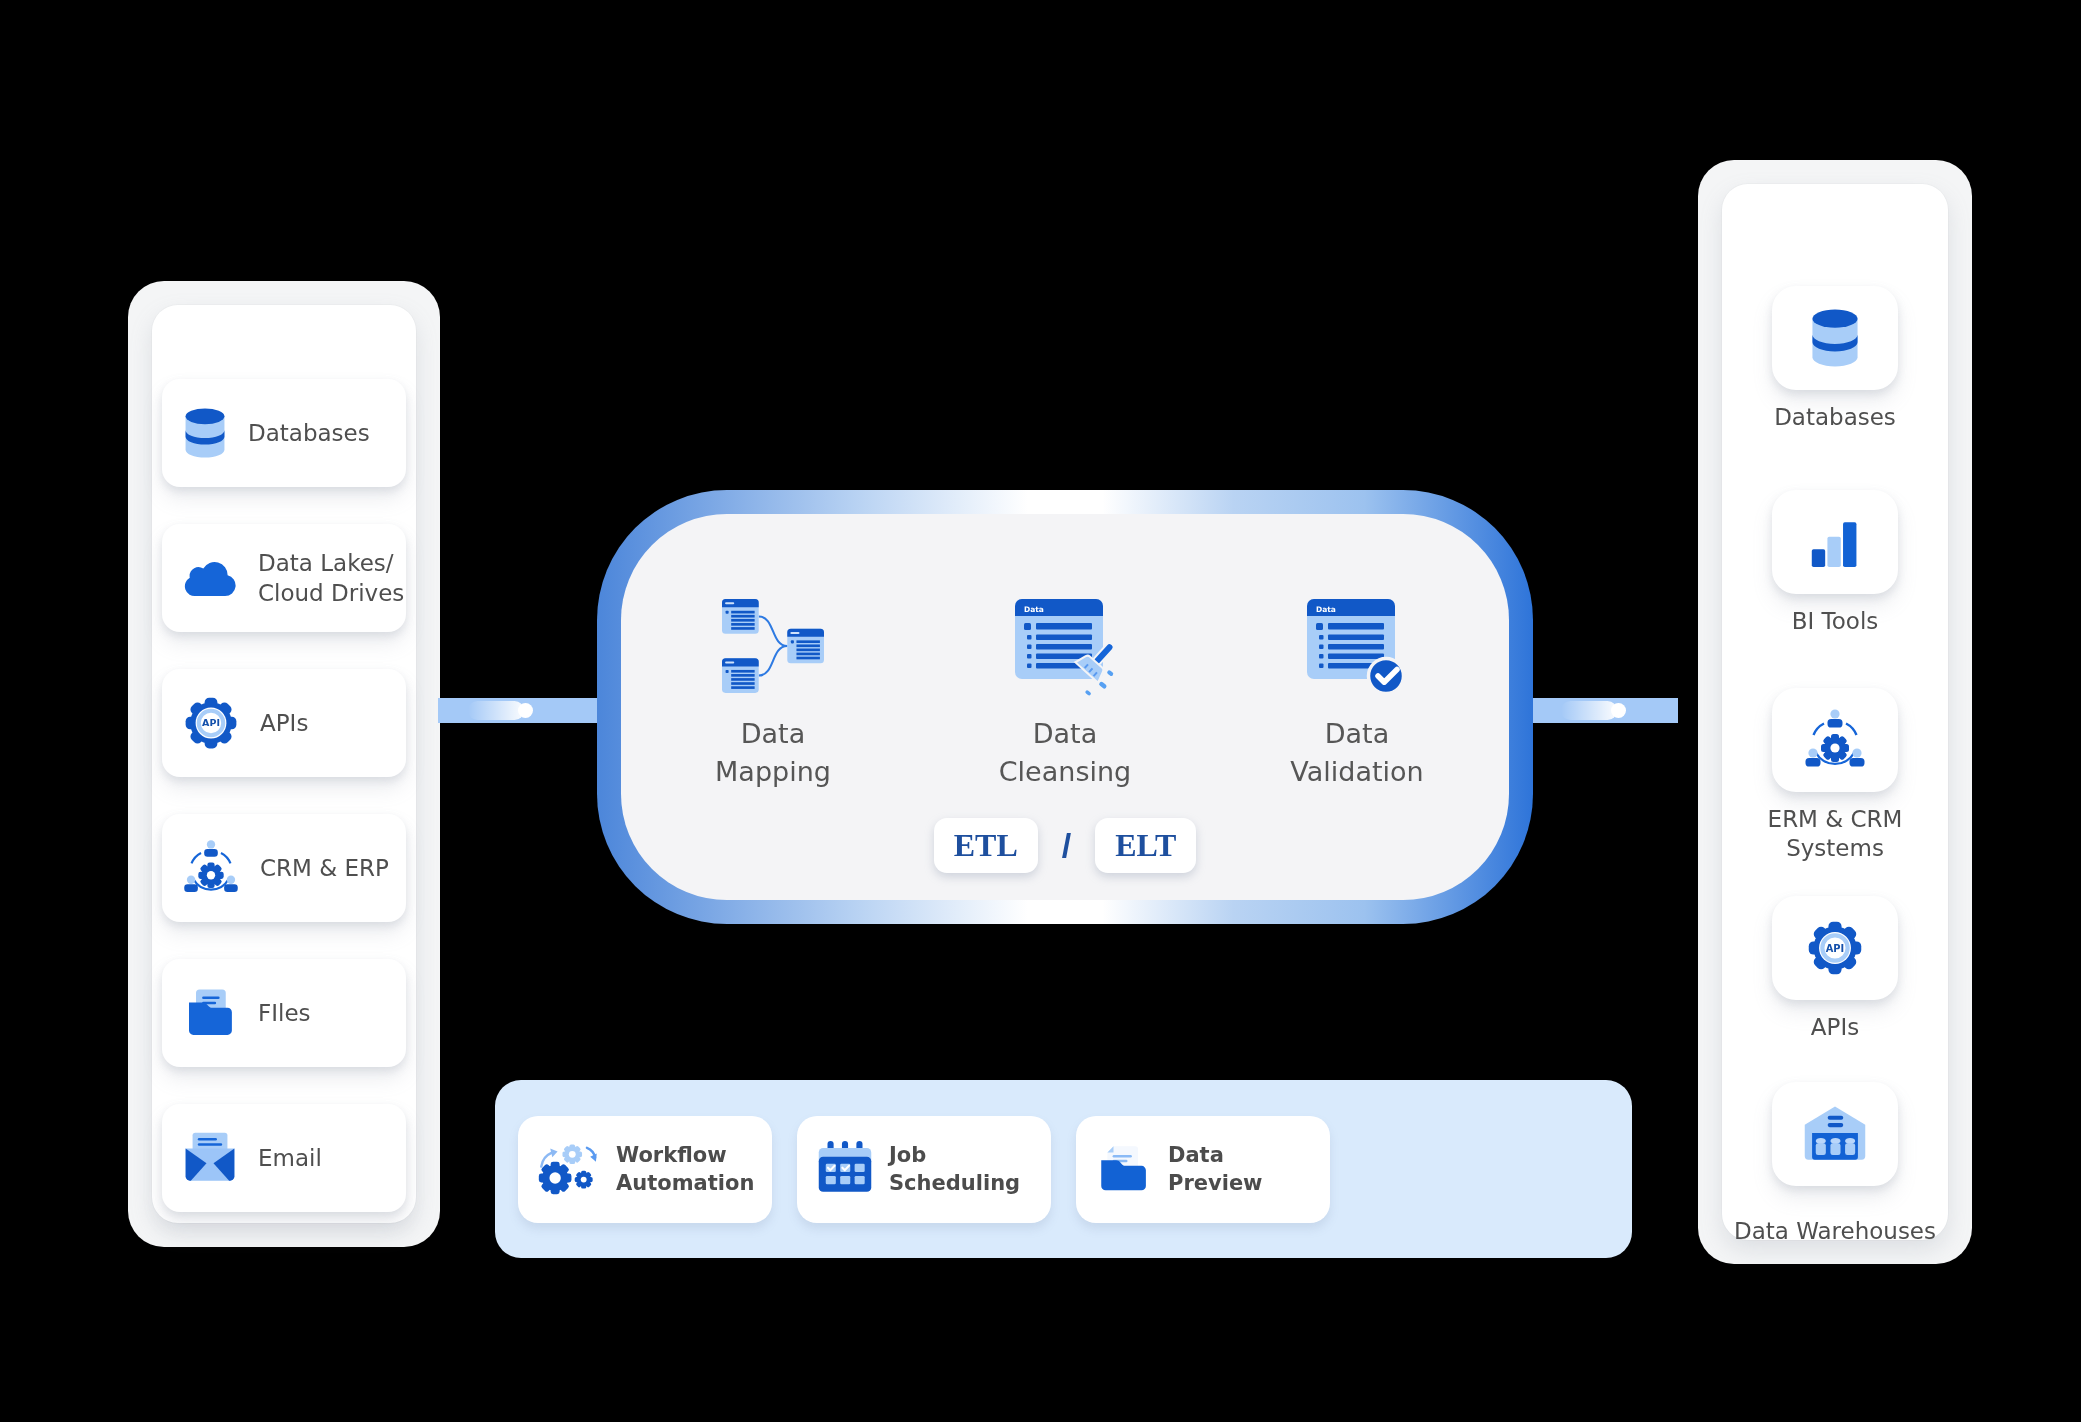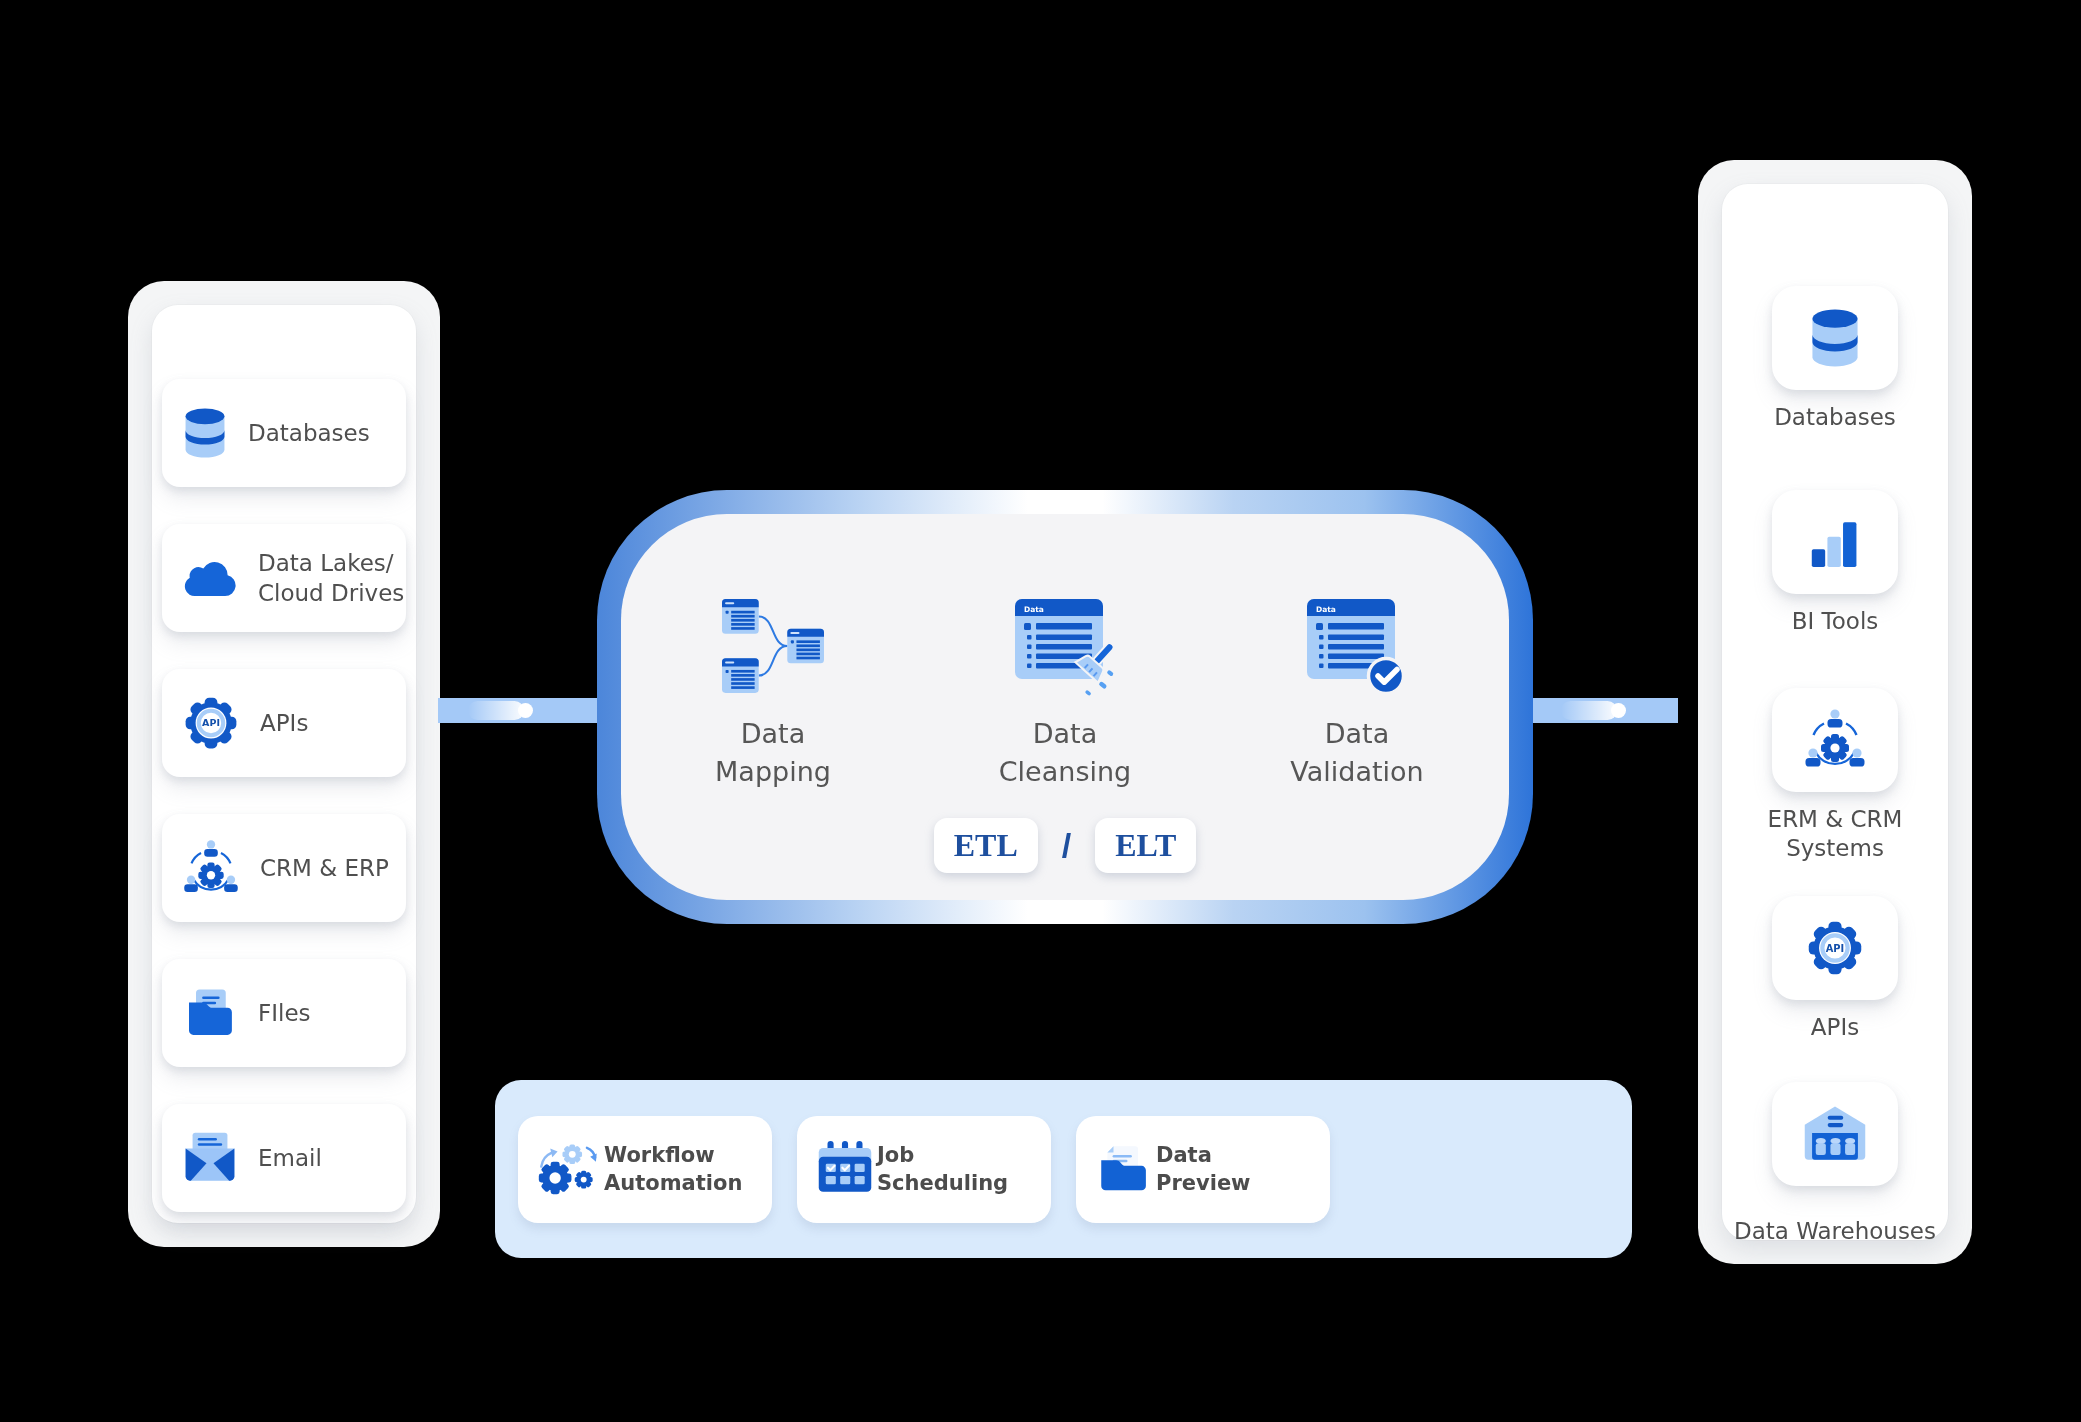--- a/index.html
+++ b/index.html
@@ -50,21 +50,21 @@
   .chip{background:#fff;border-radius:13px;padding:9px 20px;font-size:32px;font-weight:700;
     color:#1e4f9e;box-shadow:0 4px 10px rgba(150,160,180,.4);font-family:Liberation Serif, serif;}
   .slash{font-size:34px;font-weight:600;color:#1e4f9e;}
 
   
   #features-bar{position:absolute;left:495px;top:1080px;width:1137px;height:178px;
     background:#d9eafc;border-radius:26px;display:flex;align-items:center;
     padding:0 23px;box-sizing:border-box;gap:25px;}
   .feat-card{width:254px;height:107px;background:#fff;border-radius:20px;
     box-shadow:0 6px 10px rgba(120,140,170,.18);display:flex;align-items:center;
-    padding-left:20px;box-sizing:border-box;gap:4px;flex:0 0 254px;}
+    padding-left:20px;box-sizing:border-box;gap:16px;flex:0 0 254px;}
   .feat-card .lbl{font-size:21px;font-weight:700;color:#4c4c4c;line-height:1.35;}
 
   svg{display:block;}
 </style>
 </head>
 <body>
 
 <div id="canvas">
 
   <section class="panel" id="left-panel">

